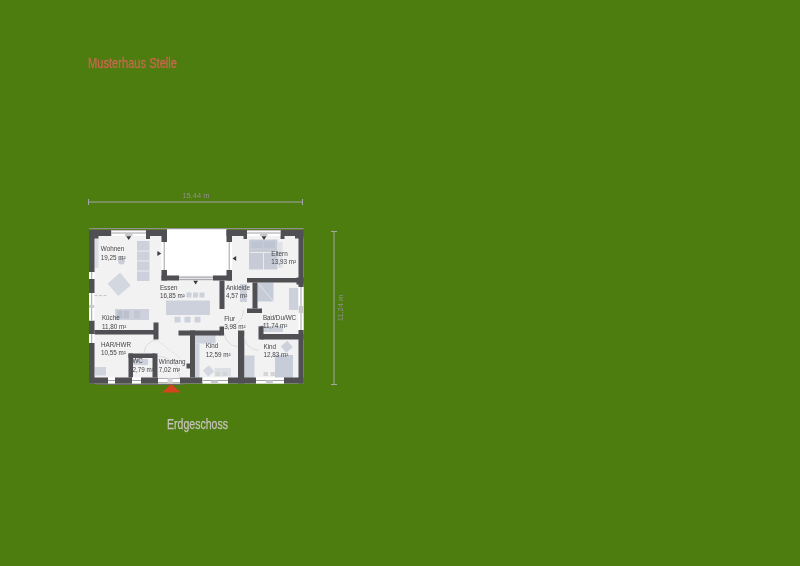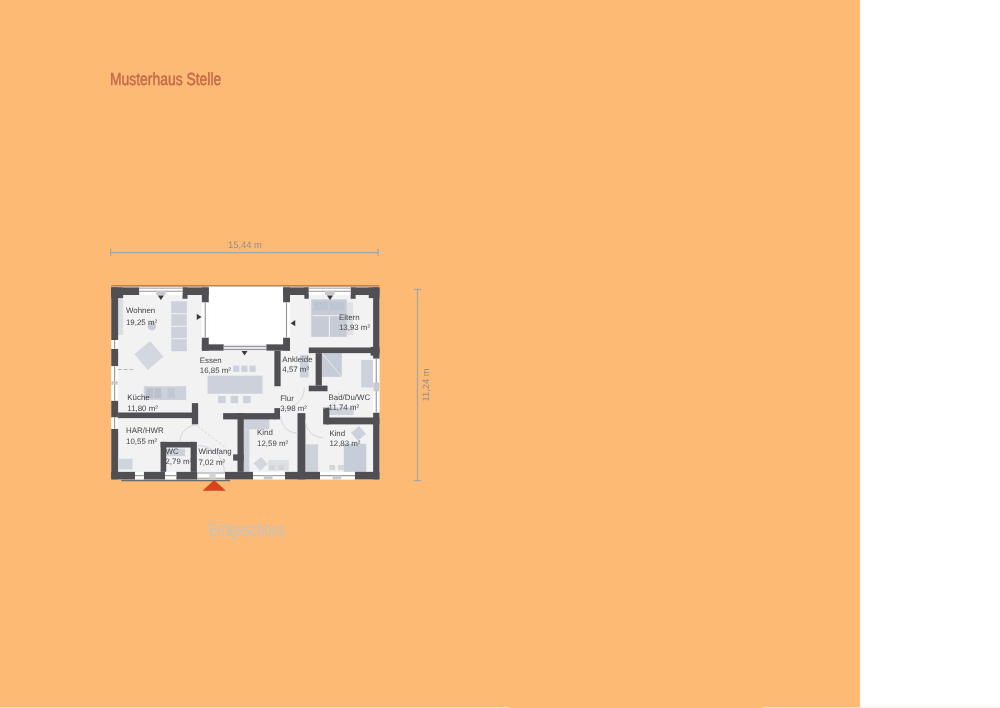--- a/index.html
+++ b/index.html
@@ -1,16 +1,16 @@
 <!DOCTYPE html>
 <html><head>
 <meta charset="utf-8">
 <style>
   html,body{margin:0;padding:0;background:#ffffff;}
-  #page{position:relative;width:688px;height:566px;background:#fdba74;overflow:hidden;
+  #page{position:relative;width:800px;height:566px;background:#4d7c0f;overflow:hidden;
         font-family:"Liberation Sans", sans-serif;}
 </style>
 </head>
 <body>
 <div id="page">
 <svg width="800" height="566" viewBox="0 0 800 566">
 
   <text x="88" y="67.8" font-size="14" fill="#c4694a" stroke="#c4694a" stroke-width="0.35" textLength="89" lengthAdjust="spacingAndGlyphs">Musterhaus Stelle</text>
 
   <g stroke="#a5a5a8" stroke-width="1">

